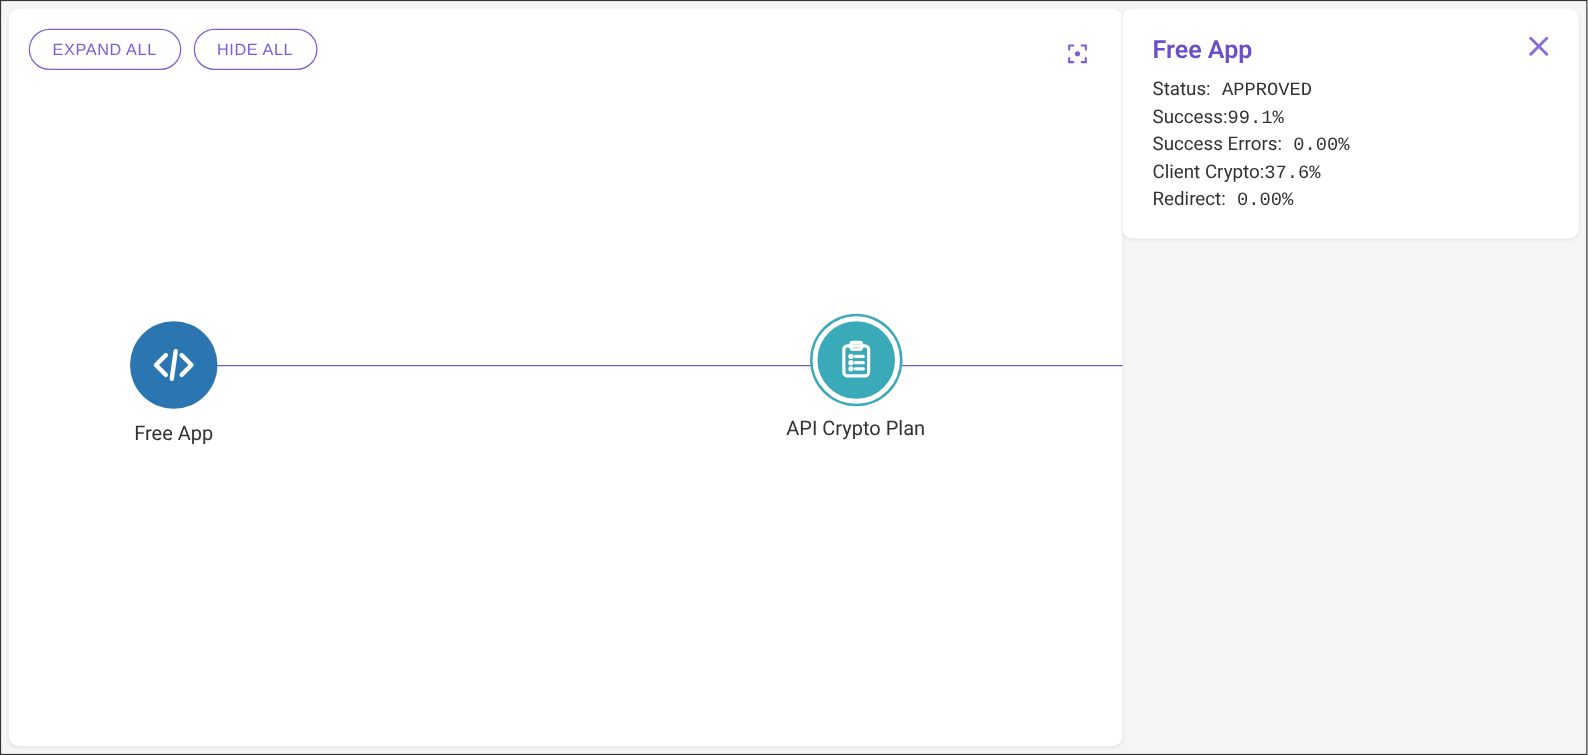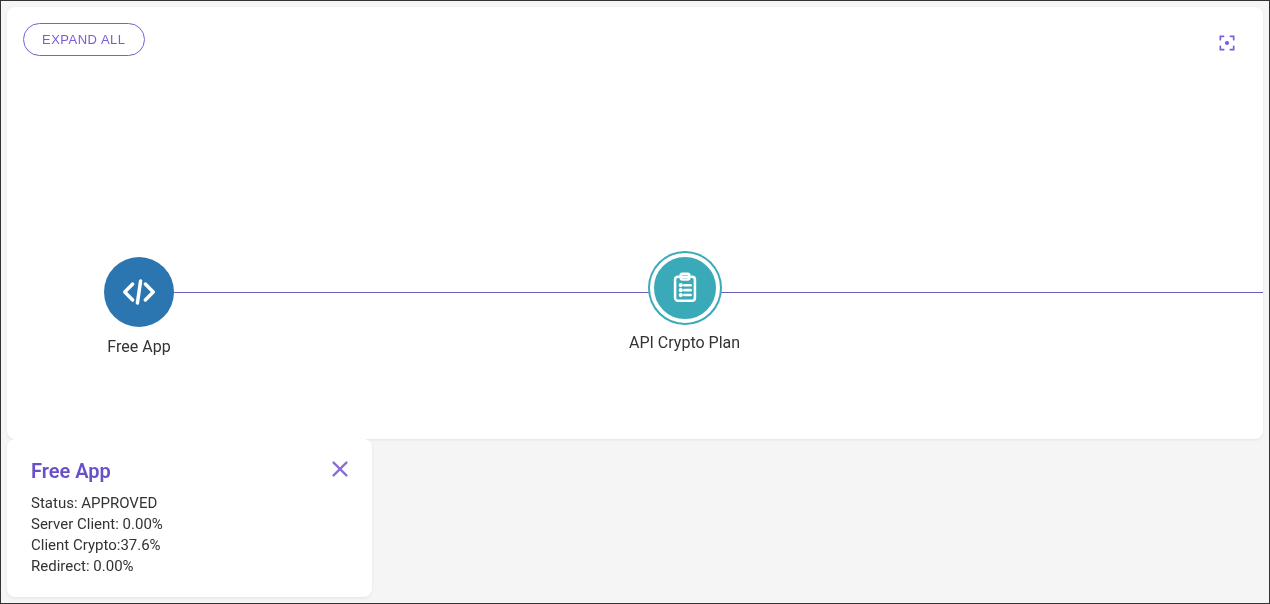--- a/index.html
+++ b/index.html
@@ -9,21 +9,20 @@
       width: 1270px;
       height: 604px;
       position: relative;
       border: 1px solid #333;
     }
     .container {
       display: flex;
       height: 100%;
       padding: 6px;
       background: #f5f5f5;
-      flex-direction: column;
     }
     .canvas-panel {
       flex: 1;
       background: #fff;
       border-radius: 8px;
       position: relative;
       padding: 16px;
       box-shadow: 0 1px 3px rgba(0,0,0,0.08);
     }
     .toolbar {
@@ -128,30 +127,31 @@
       width: 28px;
       height: 28px;
     }
     .close-btn svg { stroke: #8a6dd8; }
     .stat-row {
       font-size: 15px;
       color: #333;
       line-height: 1.4;
     }
     .stat-label { font-weight: 400; }
-    .stat-value { font-weight: 400; }
+    .stat-value { font-weight: 400; font-family: Liberation Mono, monospace; }
   </style>
 </head>
 <body>
 
 <div class="container">
 
   <div class="canvas-panel">
     <div class="toolbar">
       <button class="outline-btn">EXPAND ALL</button>
+      <button class="outline-btn">HIDE ALL</button>
     </div>
 
     <div class="focus-btn">
       <svg width="20" height="20" viewBox="0 0 24 24" fill="none" stroke-width="2" stroke-linecap="round">
         <path d="M4 8 V4 H8"></path>
         <path d="M16 4 H20 V8"></path>
         <path d="M20 16 V20 H16"></path>
         <path d="M8 20 H4 V16"></path>
         <circle cx="12" cy="12" r="1.5" fill="#7c5dd6"></circle>
       </svg>
@@ -195,21 +195,24 @@
         <line x1="5" y1="5" x2="19" y2="19"></line>
         <line x1="19" y1="5" x2="5" y2="19"></line>
       </svg>
     </div>
     <div class="info-title">Free App</div>
 
     <div class="stat-row">
       <span class="stat-label">Status:</span><span class="stat-value"> APPROVED</span>
     </div>
     <div class="stat-row">
-      <span class="stat-label">Server Client:</span><span class="stat-value"> 0.00%</span>
+      <span class="stat-label">Success:</span><span class="stat-value">99.1%</span>
+    </div>
+    <div class="stat-row">
+      <span class="stat-label">Success Errors:</span><span class="stat-value"> 0.00%</span>
     </div>
     <div class="stat-row">
       <span class="stat-label">Client Crypto:</span><span class="stat-value">37.6%</span>
     </div>
     <div class="stat-row">
       <span class="stat-label">Redirect:</span><span class="stat-value"> 0.00%</span>
     </div>
   </div>
 
 </div>

